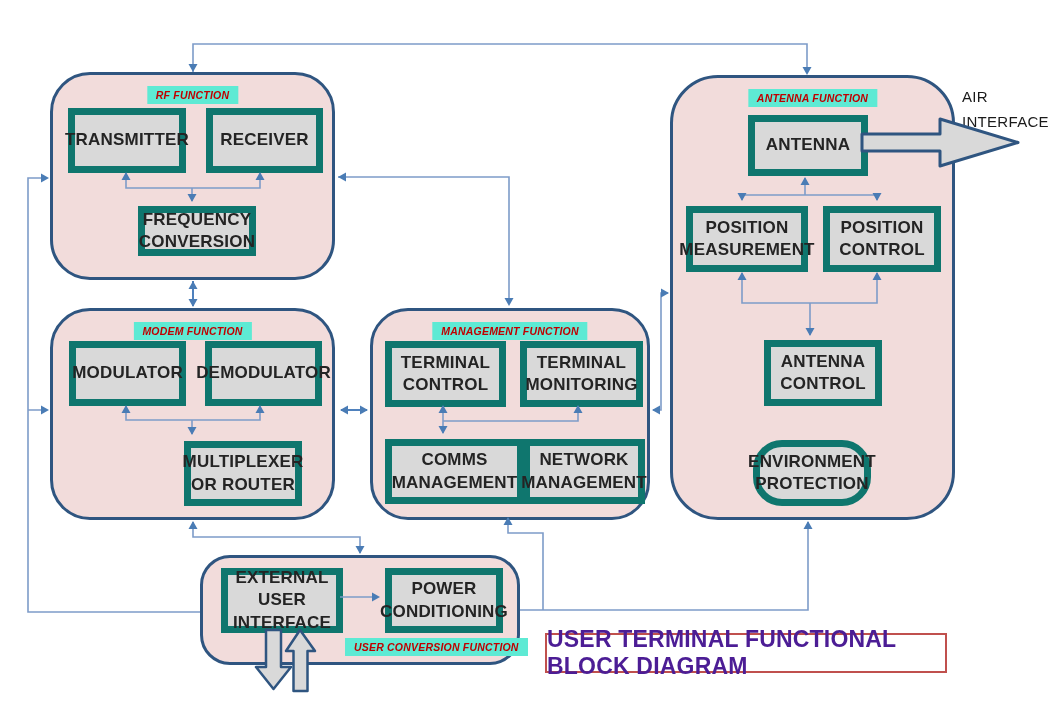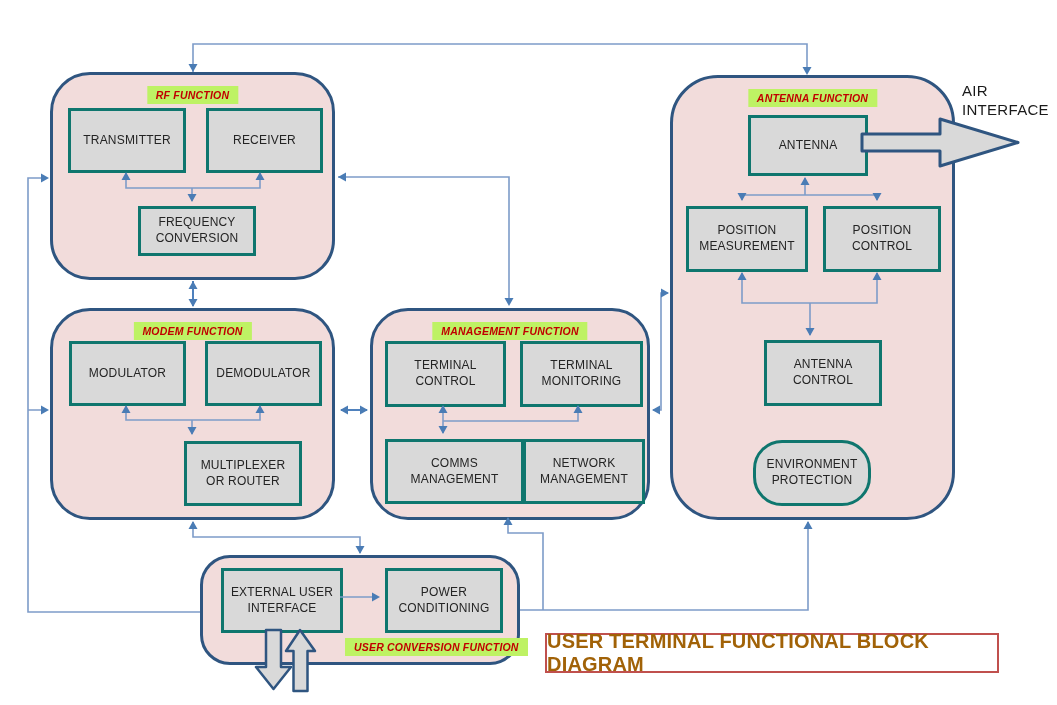--- a/index.html
+++ b/index.html
@@ -12,31 +12,31 @@
     box-sizing:border-box;
   }
   #g-rf       {left:50px; top:72px;  width:285px;height:208px;border-radius:40px;}
   #g-modem    {left:50px; top:308px; width:285px;height:212px;border-radius:40px;}
   #g-mgmt     {left:370px;top:308px; width:280px;height:212px;border-radius:38px;}
   #g-antenna  {left:670px;top:75px;  width:285px;height:445px;border-radius:48px;padding-left:42px;}
   #g-ui       {left:200px;top:555px; width:320px;height:110px;border-radius:30px;}
 
   .group-label{
     position:absolute;left:50%;top:11px;transform:translateX(-50%);
-    background:#bef264;color:#c00000;font-style:italic;font-weight:bold;
+    background:#5eead4;color:#c00000;font-style:italic;font-weight:bold;
     font-size:10.5px;letter-spacing:.2px;padding:3px 9px;white-space:nowrap;
   }
   #g-ui .group-label{
     left:142px;top:80px;transform:none;
   }
   .block{
-    position:absolute;background:#d9d9d9;border:3px solid #0f766e;
+    position:absolute;background:#d9d9d9;border:7px solid #0f766e;
     box-sizing:border-box;display:flex;align-items:center;justify-content:center;
-    text-align:center;font-size:12px;line-height:1.3;color:#242424;
-    letter-spacing:.2px;padding:2px 6px;
+    text-align:center;font-size:17px;line-height:1.3;color:#242424;
+    letter-spacing:.2px;padding:2px 6px;font-weight:bold;
   }
   
   #b-transmitter {left:15px; top:33px; width:118px;height:65px;}
   #b-receiver    {left:153px;top:33px; width:117px;height:65px;}
   #b-freqconv    {left:85px; top:131px;width:118px;height:50px;}
   
   #b-modulator   {left:16px; top:30px; width:117px;height:65px;}
   #b-demodulator {left:152px;top:30px; width:117px;height:65px;}
   #b-multiplexer {left:85px; top:130px;width:118px;height:65px;margin-left:46px;}
   
@@ -51,27 +51,27 @@
   #b-antctl      {left:80px; top:262px;width:118px;height:66px;margin-left:11px;}
   #b-envprot     {left:80px; top:362px;width:118px;height:66px;border-radius:29px;}
   
   #b-eui         {left:18px; top:10px; width:122px;height:65px;}
   #b-powercond   {left:182px;top:10px; width:118px;height:65px;}
 
   #air-interface-label{
     position:absolute;left:962px;top:82px;width:95px;
     font-size:15px;line-height:1.25;color:#1a1a1a;letter-spacing:.3px;
   }
-  #air-interface-label span{display:block;}
+  #air-interface-label span{display:block;margin-top:6px;}
 
   #title-box{
-    position:absolute;left:545px;top:633px;width:454px;height:40px;
+    position:absolute;left:545px;top:633px;width:402px;height:40px;
     border:2px solid #c0504d;background:#ffffff;box-sizing:border-box;
     display:flex;align-items:center;justify-content:center;
-    font-size:20px;font-weight:bold;color:#a16207;letter-spacing:.2px;
+    font-size:23px;font-weight:bold;color:#4c1d95;letter-spacing:.2px;
   }
   #wires{
     position:absolute;left:0;top:0;width:1057px;height:705px;
     pointer-events:none;
   }
   .wire{fill:none;stroke:#7d9cc9;stroke-width:1.6;}
   .wire-strong{fill:none;stroke:#4f81bd;stroke-width:2;}
   .ah{fill:#4a7cb5;stroke:none;}
   .block-arrow{fill:#d9d9d9;stroke:#2f5580;stroke-width:3;stroke-linejoin:round;}
   .block-arrow-sm{fill:#d9d9d9;stroke:#2f5580;stroke-width:2.5;stroke-linejoin:round;}

